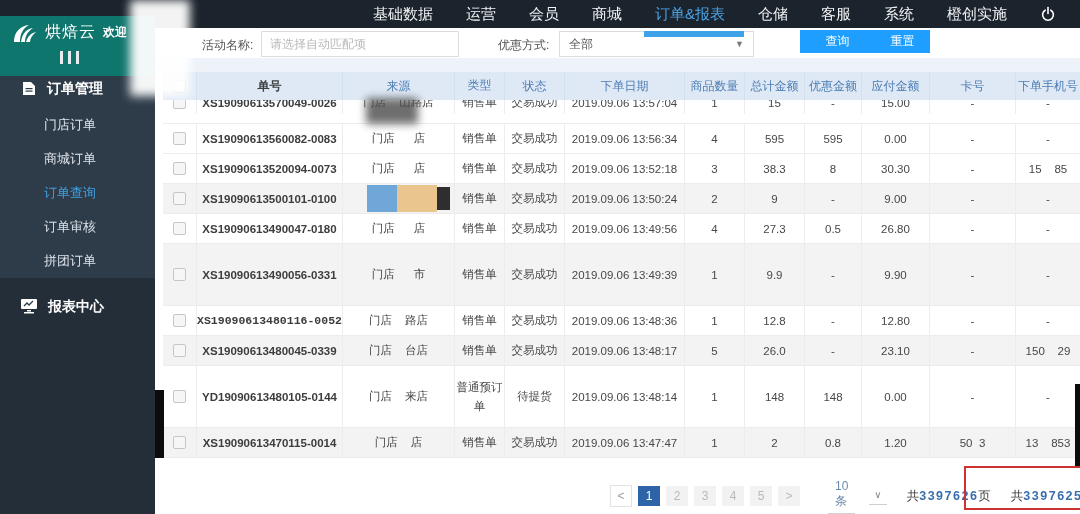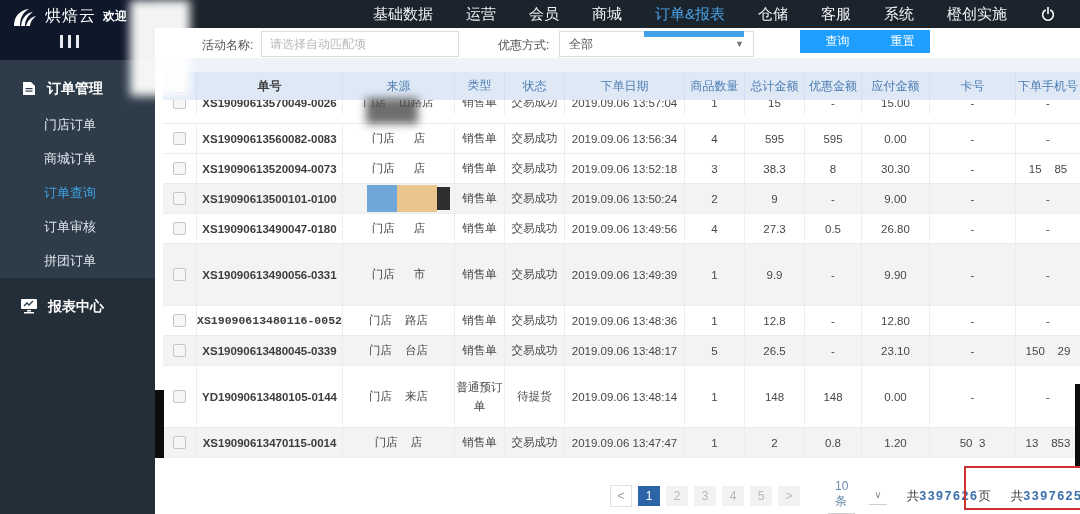--- a/index.html
+++ b/index.html
@@ -7,21 +7,21 @@
     font-family:"Liberation Sans","DejaVu Sans",sans-serif; position:relative; }
 
   
   .topbar { position:absolute; left:0; top:0; width:1080px; height:28px; background:#1b232c;
     display:flex; align-items:center; justify-content:flex-end; gap:33px; padding-right:24px; z-index:5; }
   .nav-item { color:#f2f4f6; font-size:15px; font-weight:normal; cursor:pointer; white-space:nowrap; }
   .nav-item.active { color:#4aa3e6; }
   .power { display:flex; align-items:center; cursor:pointer; }
 
   
-  .brand { position:absolute; left:0; top:0; width:155px; height:60px; background:#0f172a; z-index:6; }
+  .brand { position:absolute; left:0; top:16px; width:155px; height:60px; background:#0f766e; z-index:6; }
   .brand-row { display:flex; align-items:center; gap:7px; padding:6px 0 0 12px; }
   .logo-text { color:#fff; font-size:16px; letter-spacing:1px; white-space:nowrap; }
   .welcome { color:#fff; font-size:12px; font-weight:bold; }
   .hamburger { position:absolute; left:60px; top:35px; display:flex; gap:5px; cursor:pointer; }
   .hamburger i { width:3px; height:13px; background:#e8ecf0; display:block; }
 
   
   .sidebar { position:absolute; left:0; top:60px; width:155px; height:454px; background:#242e39; z-index:4; }
   .side-sec.sec0 { background:#2e3c4a; height:218px; }
   .side-header { display:flex; align-items:flex-start; gap:10px; color:#fff; font-size:14px; font-weight:bold;
@@ -271,21 +271,21 @@
         <div class="t-cell c11" style="flex: 0 0 64px;">-</div>
       </div>
       <div class="t-row shade">
         <div class="t-cell c0" style="flex: 0 0 34px;"><span class="cb"></span></div>
         <div class="t-cell c1" style="flex: 0 0 146px;">XS19090613480045-0339</div>
         <div class="t-cell c2" style="flex: 0 0 112px;">门店    台店</div>
         <div class="t-cell c3" style="flex: 0 0 50px;">销售单</div>
         <div class="t-cell c4" style="flex: 0 0 60px;">交易成功</div>
         <div class="t-cell c5" style="flex: 0 0 120px;">2019.09.06 13:48:17</div>
         <div class="t-cell c6" style="flex: 0 0 60px;">5</div>
-        <div class="t-cell c7" style="flex: 0 0 60px;">26.5</div>
+        <div class="t-cell c7" style="flex: 0 0 60px;">26.0</div>
         <div class="t-cell c8" style="flex: 0 0 57px;">-</div>
         <div class="t-cell c9" style="flex: 0 0 68px;">23.10</div>
         <div class="t-cell c10" style="flex: 0 0 86px;">-</div>
         <div class="t-cell c11" style="flex: 0 0 64px;">150    29</div>
       </div>
       <div class="t-row tall">
         <div class="t-cell c0" style="flex: 0 0 34px;"><span class="cb"></span></div>
         <div class="t-cell c1" style="flex: 0 0 146px;">YD19090613480105-0144</div>
         <div class="t-cell c2" style="flex: 0 0 112px; text-align: right;">门店    来店</div>
         <div class="t-cell c3" style="flex: 0 0 50px;">普通预订单</div>

